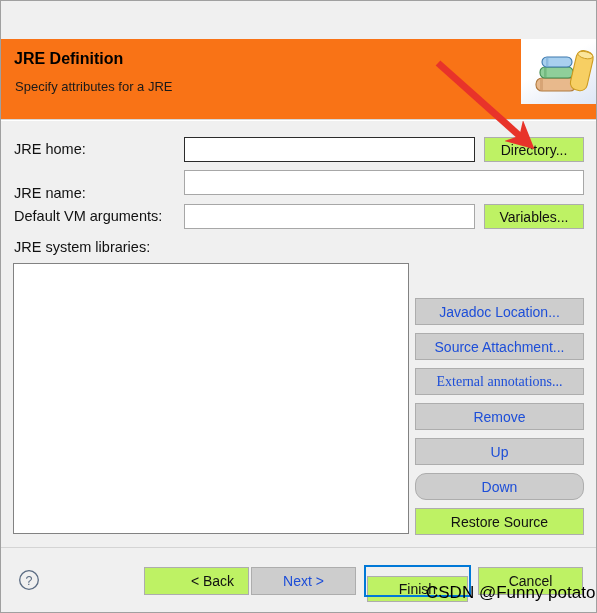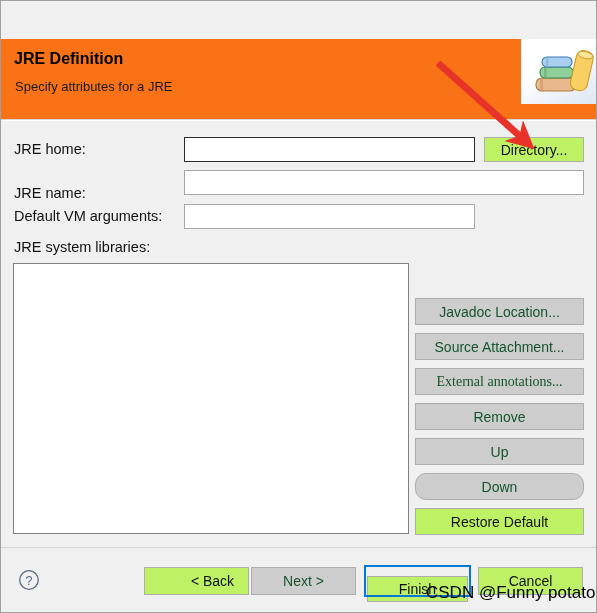--- a/index.html
+++ b/index.html
@@ -139,21 +139,21 @@
     font-size: 14px;
     color: #111111;
     display: flex;
     align-items: center;
     justify-content: center;
     white-space: nowrap;
     overflow: hidden;
     padding: 0;
     cursor: default;
   }
-  .btn.disabled { color: #14532d; }
+  .btn.disabled { color: #1d4ed8; }
   .btn.light { background: #bef264; border-color: #adadad; }
 
   #list-box {
     position: absolute;
     left: 12px; top: 142px;
     width: 396px; height: 271px;
     background: #ffffff;
     border: 1px solid #828282;
     box-sizing: border-box;
   }
@@ -233,32 +233,33 @@
 
     <div class="field-label" style="left:13px; top:20px;">JRE home:</div>
     <input class="text-input focused" type="text" style="left: 183px; top: 16px; width: 291px; height: 25px;" placeholder="">
     <button class="btn light" style="left:483px; top:16px; width:100px; height:25px;">Directory...</button>
 
     <div class="field-label" style="left:13px; top:64px;">JRE name:</div>
     <input class="text-input" type="text" style="left: 183px; top: 49px; width: 400px; height: 25px;" placeholder="">
 
     <div class="field-label" style="left:13px; top:87px;">Default VM arguments:</div>
     <input class="text-input" type="text" style="left: 183px; top: 83px; width: 291px; height: 25px;" placeholder="">
+    <button class="btn light" style="left:483px; top:83px; width:100px; height:25px;">Variables...</button>
 
     <div class="field-label" style="left:13px; top:118px;">JRE system libraries:</div>
 
     <div id="list-box"></div>
 
     <button class="btn disabled" style="left:414px; top:177px; width:169px; height:27px;">Javadoc Location...</button>
     <button class="btn disabled" style="left:414px; top:212px; width:169px; height:27px;">Source Attachment...</button>
     <button class="btn disabled" style="left:414px; top:247px; width:169px; height:27px;font-family:Liberation Serif, serif;">External annotations...</button>
     <button class="btn disabled" style="left:414px; top:282px; width:169px; height:27px;">Remove</button>
     <button class="btn disabled" style="left:414px; top:317px; width:169px; height:27px;">Up</button>
     <button class="btn disabled" style="left:414px; top:352px; width:169px; height:27px;border-radius:11px;">Down</button>
-    <button class="btn light" style="left:414px; top:387px; width:169px; height:27px;">Restore Default</button>
+    <button class="btn light" style="left:414px; top:387px; width:169px; height:27px;">Restore Source</button>
   </div>
 
   <div id="footer"></div>
 
   <div id="help-icon">
     <svg width="22" height="22" viewBox="0 0 22 22">
       <circle cx="11" cy="11" r="9.3" fill="none" stroke="#5a6b82" stroke-width="1.3"></circle>
       <text x="11" y="15.6" text-anchor="middle" font-family="Liberation Sans, sans-serif" font-size="12.5" fill="#5a6b82">?</text>
     </svg>
   </div>

